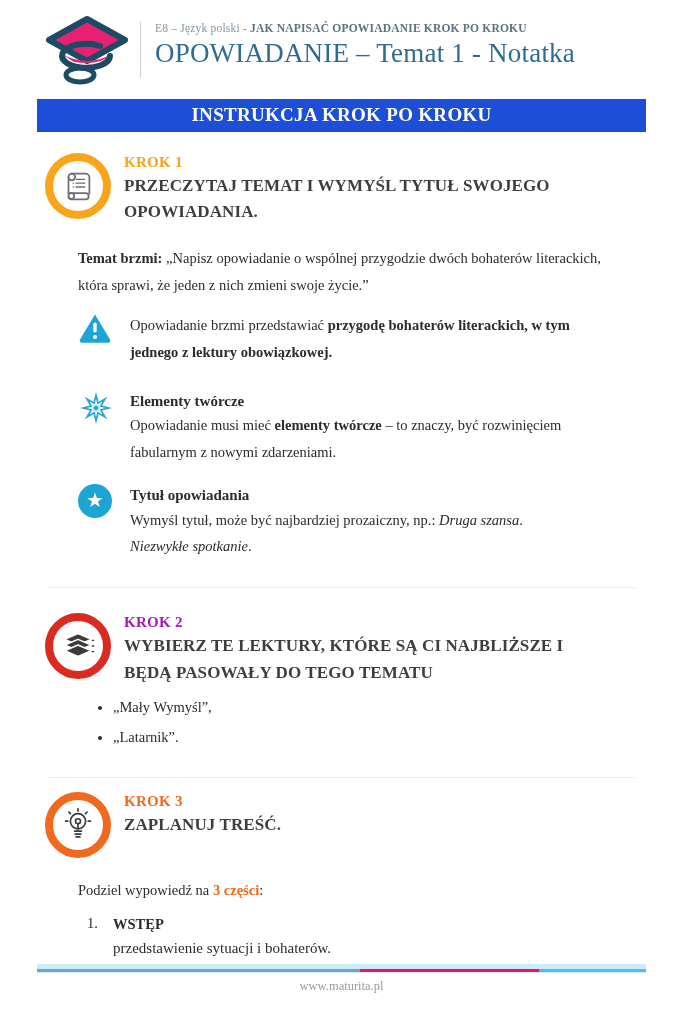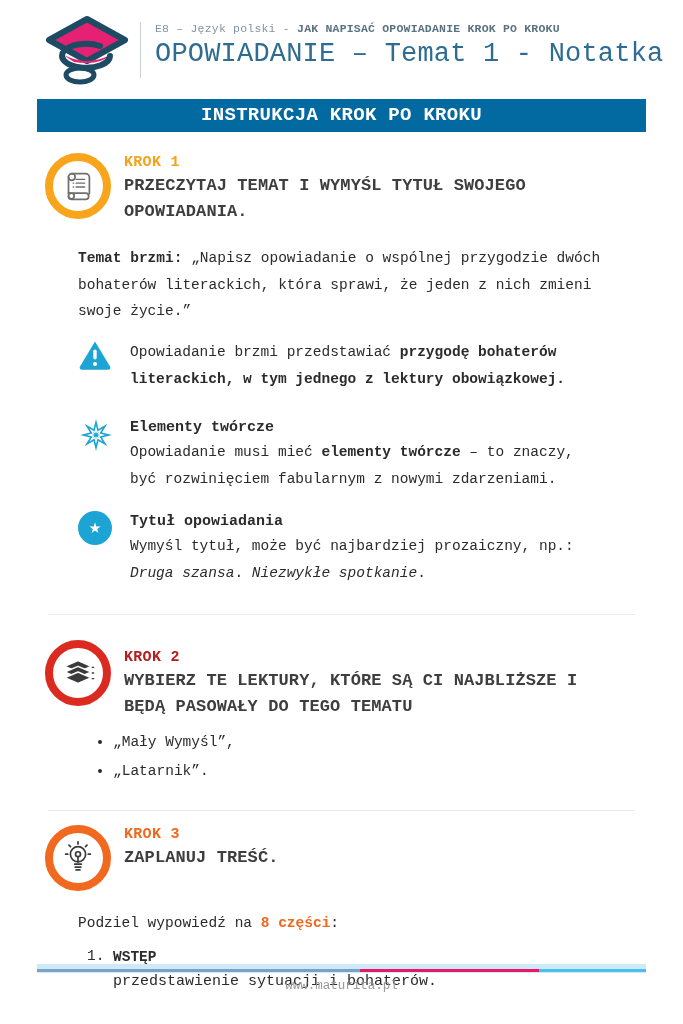--- a/index.html
+++ b/index.html
@@ -1,48 +1,48 @@
 <!DOCTYPE html>
 <html><head>
 <meta charset="utf-8">
 <style>
   * { margin:0; padding:0; box-sizing:border-box; }
   body { background:#fff; }
   .page {
     position:relative; width:683px; height:1024px; background:#ffffff;
-    font-family:Liberation Mono, monospace; color:#2e2e2e; overflow:hidden;
+    font-family:Liberation Serif, serif; color:#2e2e2e; overflow:hidden;
   }
   
   .header { display:flex; align-items:flex-start; padding:16px 0 0 44px; }
   .logo-box { width:86px; height:72px; flex:0 0 auto; }
   .v-divider { width:1px; height:56px; background:#c9ced1; margin:6px 14px 0 10px; }
   .header-text { padding-top:6px; }
   .eyebrow { font-size:11.5px; color:#82959f; letter-spacing:0.2px; }
   .eyebrow b { color:#5a7382; font-weight:bold; }
   .page-title { font-size:27px; font-weight:400; color:#2e6d91; margin-top:4px; letter-spacing:0.2px; }
   
   .banner {
-    margin:11px 37px 0 37px; background:#0369a1; color:#ffffff;
+    margin:11px 37px 0 37px; background:#1d4ed8; color:#ffffff;
     font-size:19px; font-weight:bold; text-align:center; padding:5px 0 6px 0;
     letter-spacing:0.3px;
   }
   
   .section { padding:0 45px; }
   .krok-head { display:flex; align-items:flex-start; margin-top:21px; }
   .ring {
     width:66px; height:66px; border-radius:50%; flex:0 0 auto;
     display:flex; align-items:center; justify-content:center; background:#fff;
   }
   .ring-yellow { border:8px solid #f8a51b; }
   .ring-red    { border:8px solid #db2b21; }
   .ring-orange { border:8px solid #f0691f; }
   .krok-meta { margin:1px 0 0 13px; }
   .krok-label { font-size:15px; font-weight:bold; letter-spacing:0.3px; }
   .krok-label.c1 { color:#f5a31a; }
-  .krok-label.c2 { color:#b91c1c;margin-top:8px; }
+  .krok-label.c2 { color:#a21caf; }
   .krok-label.c3 { color:#f0691f; }
   .krok-title { font-size:17px; font-weight:bold; color:#3e3e3e; line-height:1.55; max-width:490px; margin-top:2px; letter-spacing:0.1px; }
   .body-text { font-size:14.5px; line-height:1.85; color:#2b2b2b; }
   .temat { margin:19px 0 12px 33px; max-width:525px; }
   .sub-row { display:flex; align-items:flex-start; margin-left:33px; }
   .sub-icon { width:36px; flex:0 0 auto; margin-right:16px; }
   .sub-text { max-width:455px; }
   .sub-heading { font-size:15px; font-weight:bold; color:#2b2b2b; line-height:1.5; }
   .w-row { margin-top:14px; }
   .t-row { margin-top:24px; }
@@ -215,21 +215,21 @@
             <path d="M29.5 6.5 l-1.6 1.6"></path>
           </g>
         </svg>
       </div>
       <div class="krok-meta">
         <div class="krok-label c3">KROK 3</div>
         <div class="krok-title">ZAPLANUJ TREŚĆ.</div>
       </div>
     </div>
 
-    <p class="body-text podziel"><span>Podziel wypowiedź na </span><span class="hl-orange">8 części</span><span>:</span></p>
+    <p class="body-text podziel"><span>Podziel wypowiedź na </span><span class="hl-orange">3 części</span><span>:</span></p>
 
     <div class="num-item">
       <div class="num">1.</div>
       <div class="num-body">
         <b>WSTĘP</b>
         <div class="num-desc">przedstawienie sytuacji i bohaterów.</div>
       </div>
     </div>
   </div>
 

